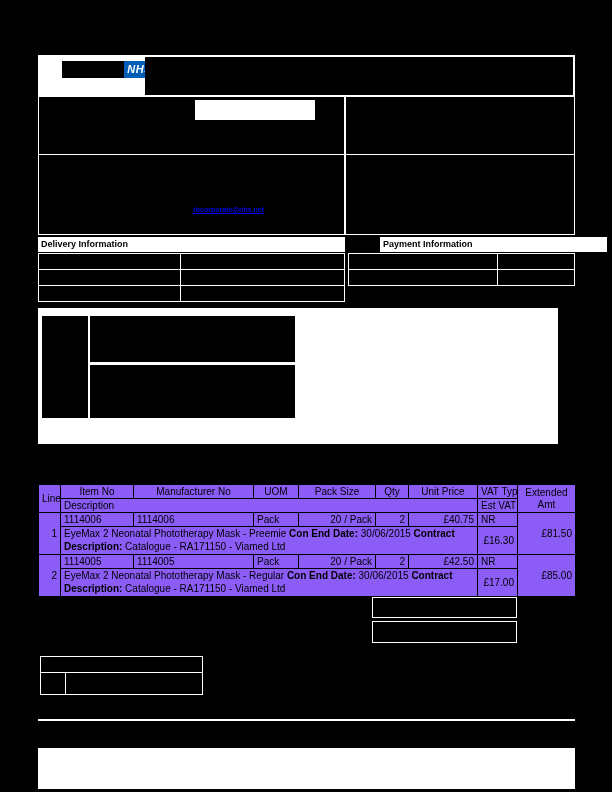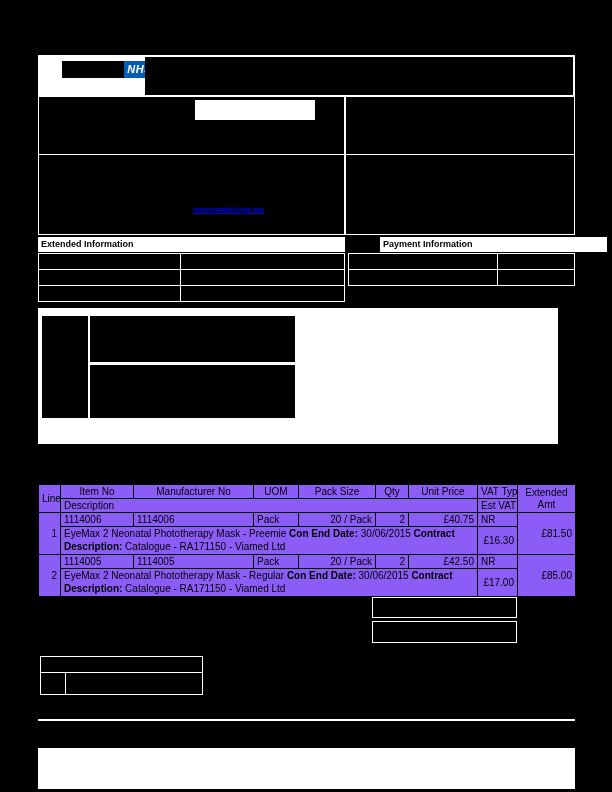--- a/index.html
+++ b/index.html
@@ -84,21 +84,21 @@
 
   <div class="abs order-info">
     <div class="cell oi-lt"></div>
     <div class="cell oi-lb"></div>
     <div class="cell oi-rt"></div>
     <div class="cell oi-rb"></div>
     <div class="po-box"></div>
     <span class="email-link">rbcorporate@nhs.net</span>
   </div>
 
-  <div class="abs sec-header delivery-header">Extended Information</div>
+  <div class="abs sec-header delivery-header">Delivery Information</div>
   <div class="abs sec-header payment-header">Payment Information</div>
 
   <div class="abs mini-grid delivery-grid">
     <div></div>
     <div></div>
     <div></div>
     <div></div>
     <div></div>
     <div></div>
   </div>

